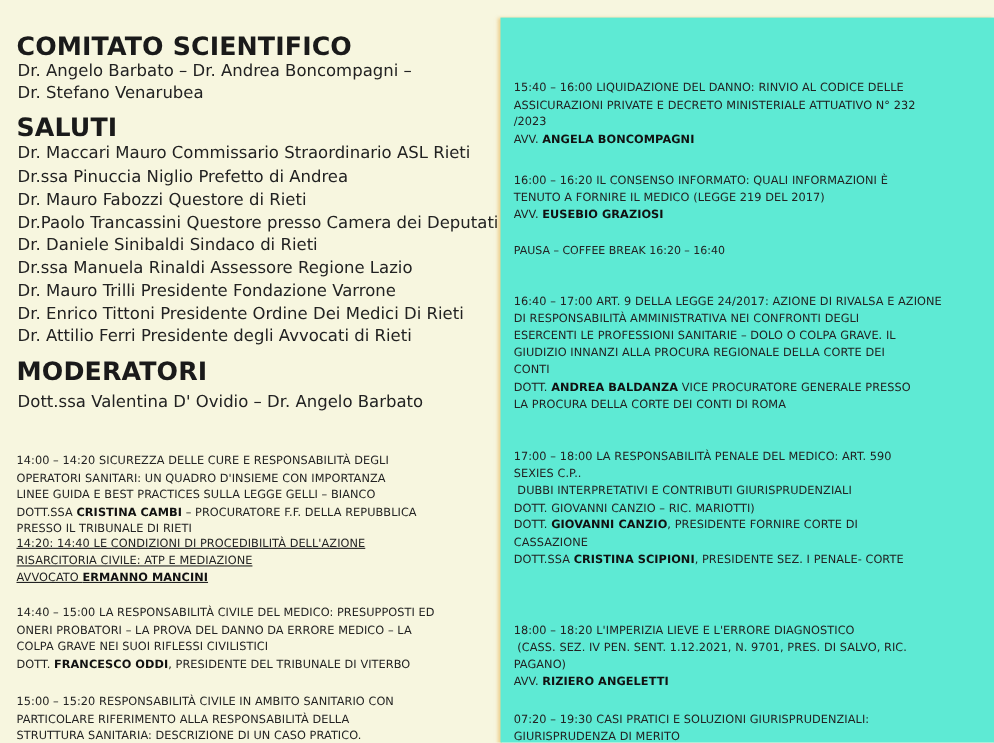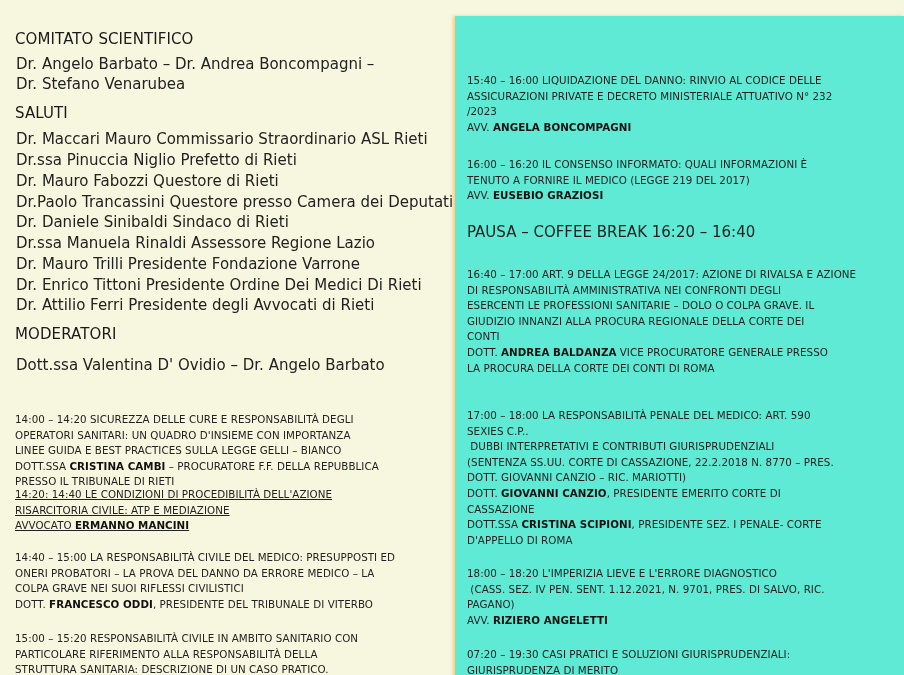--- a/index.html
+++ b/index.html
@@ -14,47 +14,47 @@
       position: absolute; left: 0; top: 0; width: 455px; height: 675px;
       background: #f7f6df;
     }
     .col-right {
       position: absolute; left: 455px; top: 16px; width: 449px; height: 675px;
       background: #5eead4;
       box-shadow: -2px 0 3px rgba(230,170,60,0.5);
     }
     .h-section {
       position: absolute; left: 15px;
-      font-size: 15px; font-weight: normal; letter-spacing: 0.1px;
+      font-size: 23px; font-weight: bold; letter-spacing: 0.1px;
       color: #1a1a1a;
     }
     .line {
       position: absolute; left: 16px;
       font-size: 15px; white-space: nowrap; color: #222;
     }
     .prog {
       position: absolute; font-size: 10.3px; line-height: 15.6px;
       color: #222; white-space: nowrap; letter-spacing: 0.05px;
     }
     .col-left .prog { left: 15px; }
     .col-right .prog { left: 12px; }
     .prog b { font-weight: bold; color: #111; }
-    .pausa { position: absolute; left: 12px; font-size: 15px; color: #222; }
+    .pausa { position: absolute; left: 12px; font-size: 10px; color: #222; }
   </style>
 </head>
 <body>
 
 <div class="col-left">
   <div class="h-section" style="top:30px;">COMITATO SCIENTIFICO</div>
   <div class="line" style="top:55px;">Dr. Angelo Barbato – Dr. Andrea Boncompagni –</div>
   <div class="line" style="top:75px;">Dr. Stefano Venarubea</div>
 
   <div class="h-section" style="top:104px;">SALUTI</div>
   <div class="line" style="top:130px;">Dr. Maccari Mauro Commissario Straordinario ASL Rieti</div>
-  <div class="line" style="top:151px;">Dr.ssa Pinuccia Niglio Prefetto di Rieti</div>
+  <div class="line" style="top:151px;">Dr.ssa Pinuccia Niglio Prefetto di Andrea</div>
   <div class="line" style="top:172px;">Dr. Mauro Fabozzi Questore di Rieti</div>
   <div class="line" style="top:193px;">Dr.Paolo Trancassini Questore presso Camera dei Deputati</div>
   <div class="line" style="top:213px;">Dr. Daniele Sinibaldi Sindaco di Rieti</div>
   <div class="line" style="top:234px;">Dr.ssa Manuela Rinaldi Assessore Regione Lazio</div>
   <div class="line" style="top:255px;">Dr. Mauro Trilli Presidente Fondazione Varrone</div>
   <div class="line" style="top:276px;">Dr. Enrico Tittoni Presidente Ordine Dei Medici Di Rieti</div>
   <div class="line" style="top:296px;">Dr. Attilio Ferri Presidente degli Avvocati di Rieti</div>
 
   <div class="h-section" style="top:325px;">MODERATORI</div>
   <div class="line" style="top:356px;">Dott.ssa Valentina D' Ovidio – Dr. Angelo Barbato</div>
@@ -110,26 +110,24 @@
     <div>GIUDIZIO INNANZI ALLA PROCURA REGIONALE DELLA CORTE DEI</div>
     <div>CONTI</div>
     <div><span>DOTT. </span><b>ANDREA BALDANZA</b><span> VICE PROCURATORE GENERALE PRESSO</span></div>
     <div>LA PROCURA DELLA CORTE DEI CONTI DI ROMA</div>
   </div>
 
   <div class="prog" style="top:392px;">
     <div>17:00 – 18:00 LA RESPONSABILITÀ PENALE DEL MEDICO: ART. 590</div>
     <div>SEXIES C.P..</div>
     <div style="white-space:pre;"> DUBBI INTERPRETATIVI E CONTRIBUTI GIURISPRUDENZIALI</div>
-    <div>(SENTENZA SS.UU. CORTE DI CASSAZIONE, 22.2.2018 N. 8770 – PRES.</div>
     <div>DOTT. GIOVANNI CANZIO – RIC. MARIOTTI)</div>
-    <div><span>DOTT. </span><b>GIOVANNI CANZIO</b><span>, PRESIDENTE EMERITO CORTE DI</span></div>
+    <div><span>DOTT. </span><b>GIOVANNI CANZIO</b><span>, PRESIDENTE FORNIRE CORTE DI</span></div>
     <div>CASSAZIONE</div>
     <div><span>DOTT.SSA </span><b>CRISTINA SCIPIONI</b><span>, PRESIDENTE SEZ. I PENALE- CORTE</span></div>
-    <div>D'APPELLO DI ROMA</div>
   </div>
 
   <div class="prog" style="top:550px;">
     <div>18:00 – 18:20 L'IMPERIZIA LIEVE E L'ERRORE DIAGNOSTICO</div>
     <div style="white-space:pre;"> (CASS. SEZ. IV PEN. SENT. 1.12.2021, N. 9701, PRES. DI SALVO, RIC.</div>
     <div>PAGANO)</div>
     <div><span>AVV. </span><b>RIZIERO ANGELETTI</b></div>
   </div>
 
   <div class="prog" style="top:631px;">

